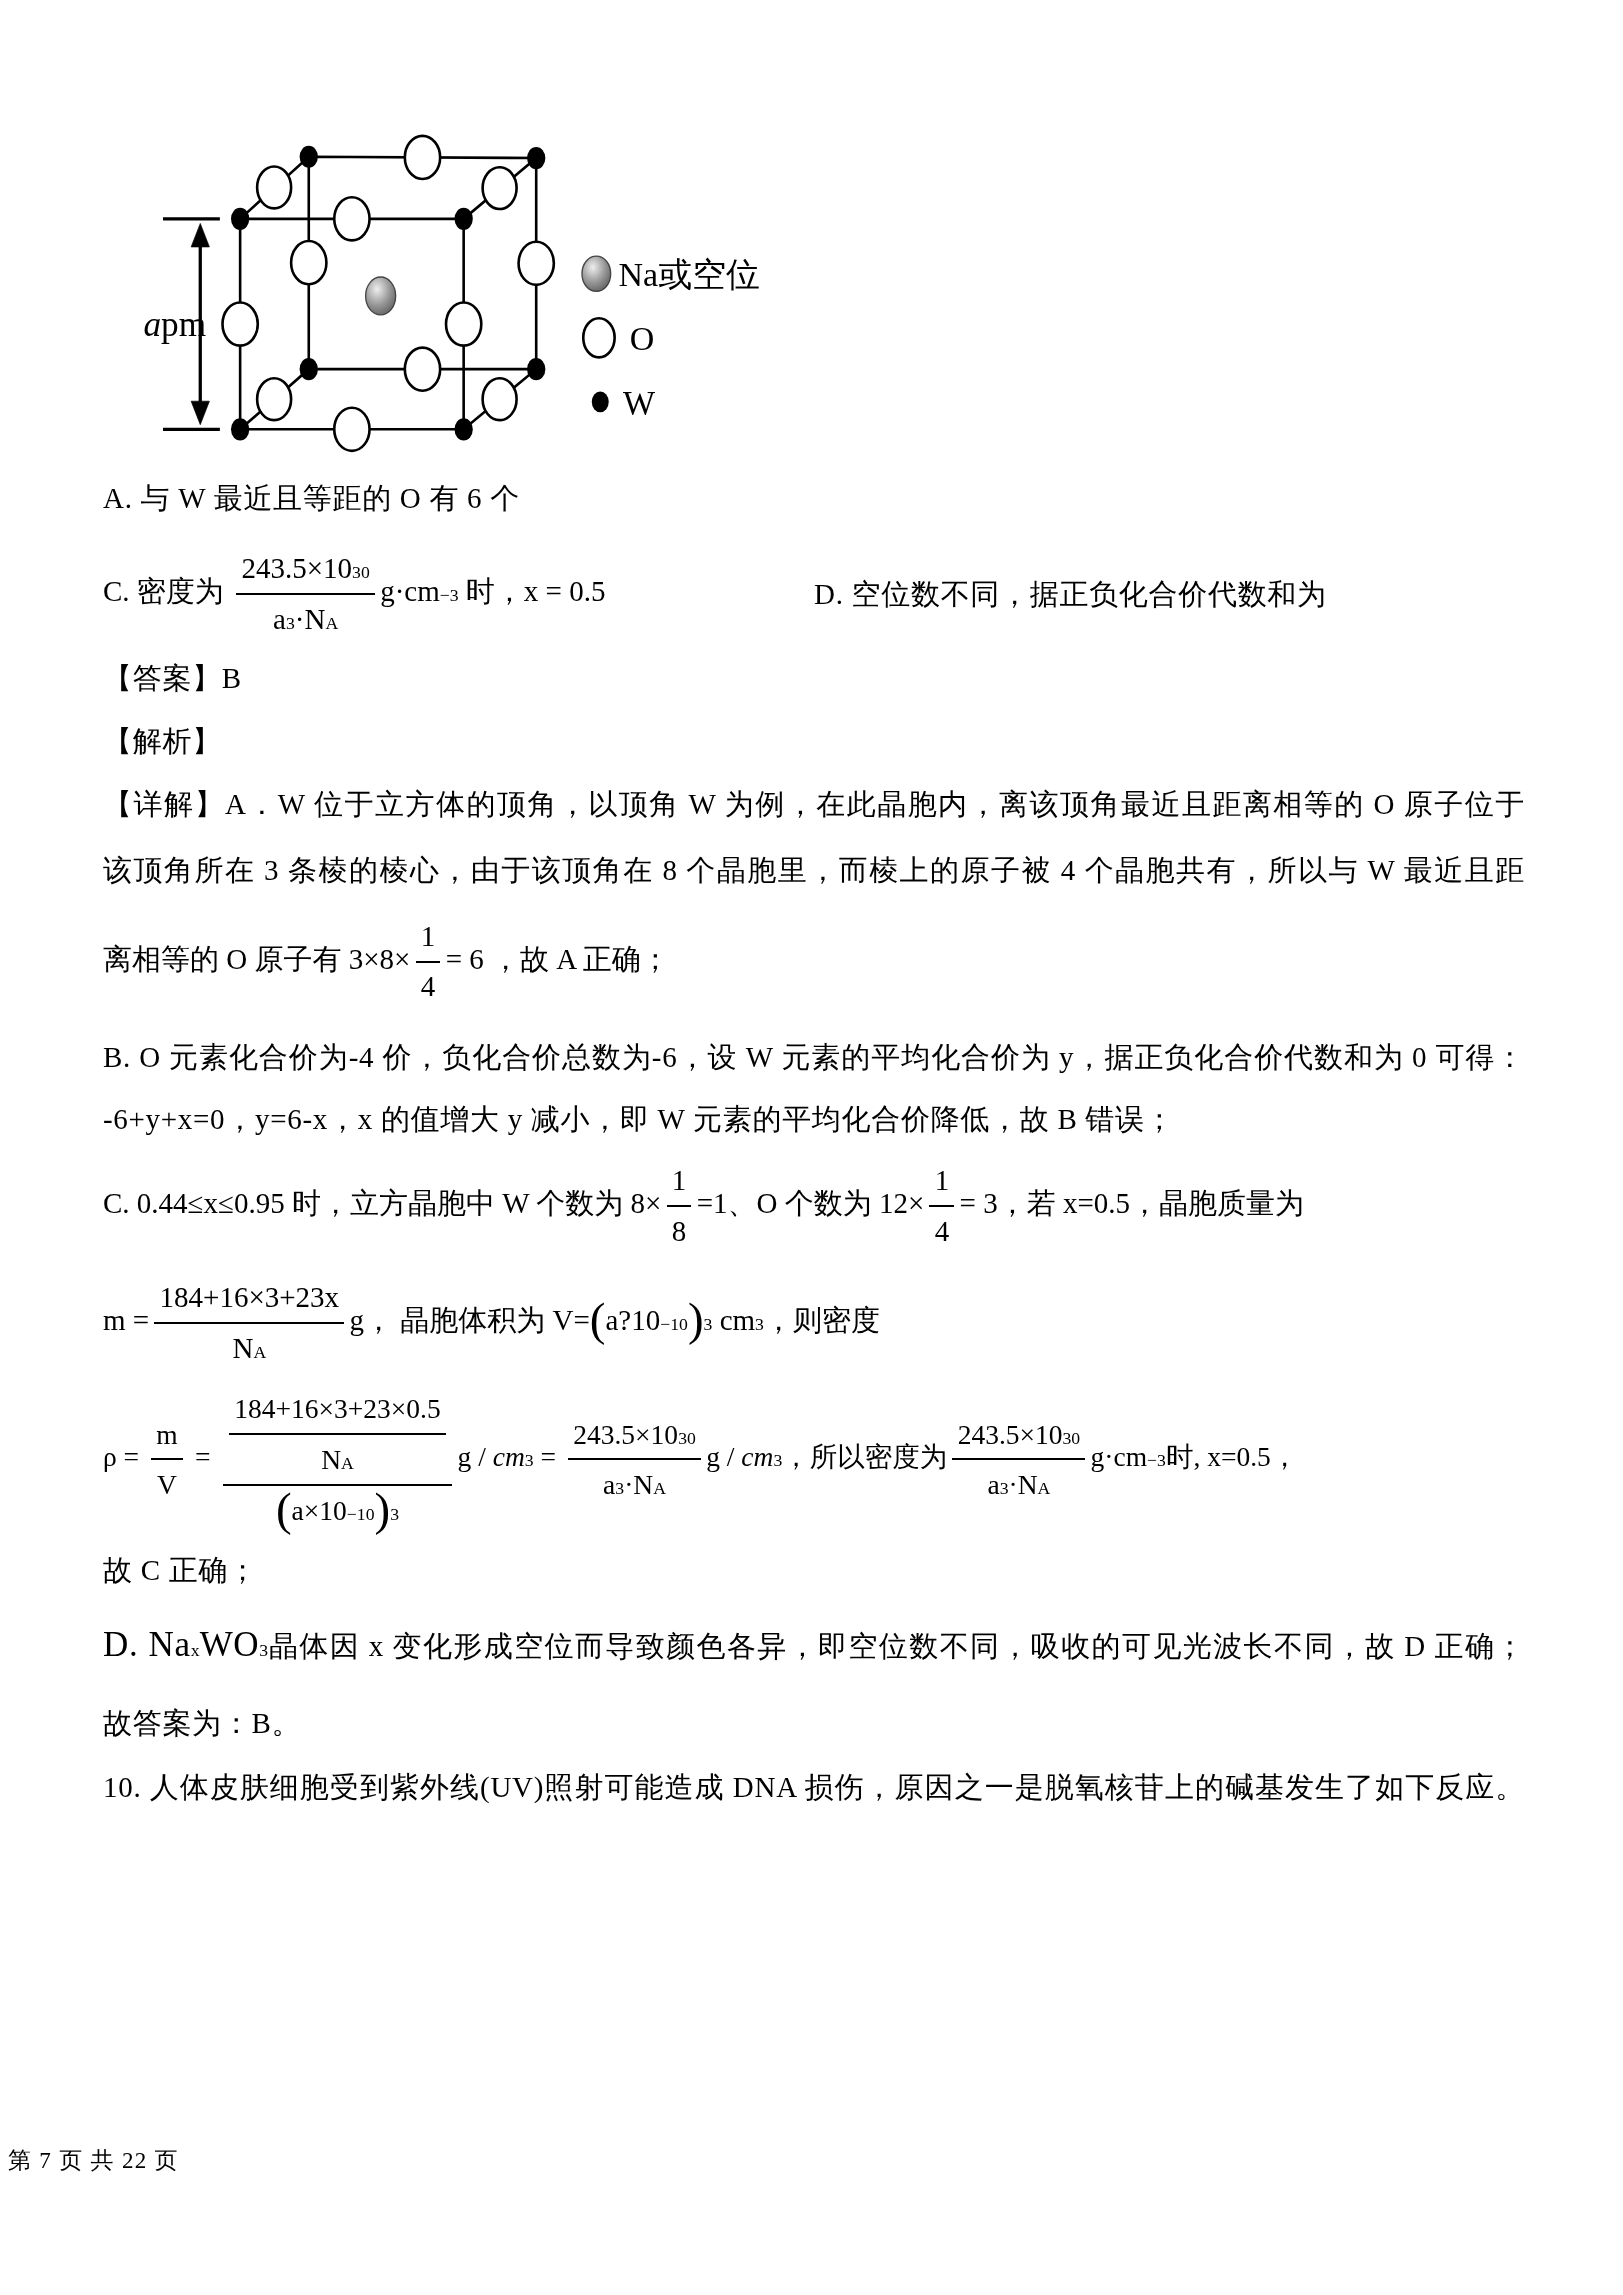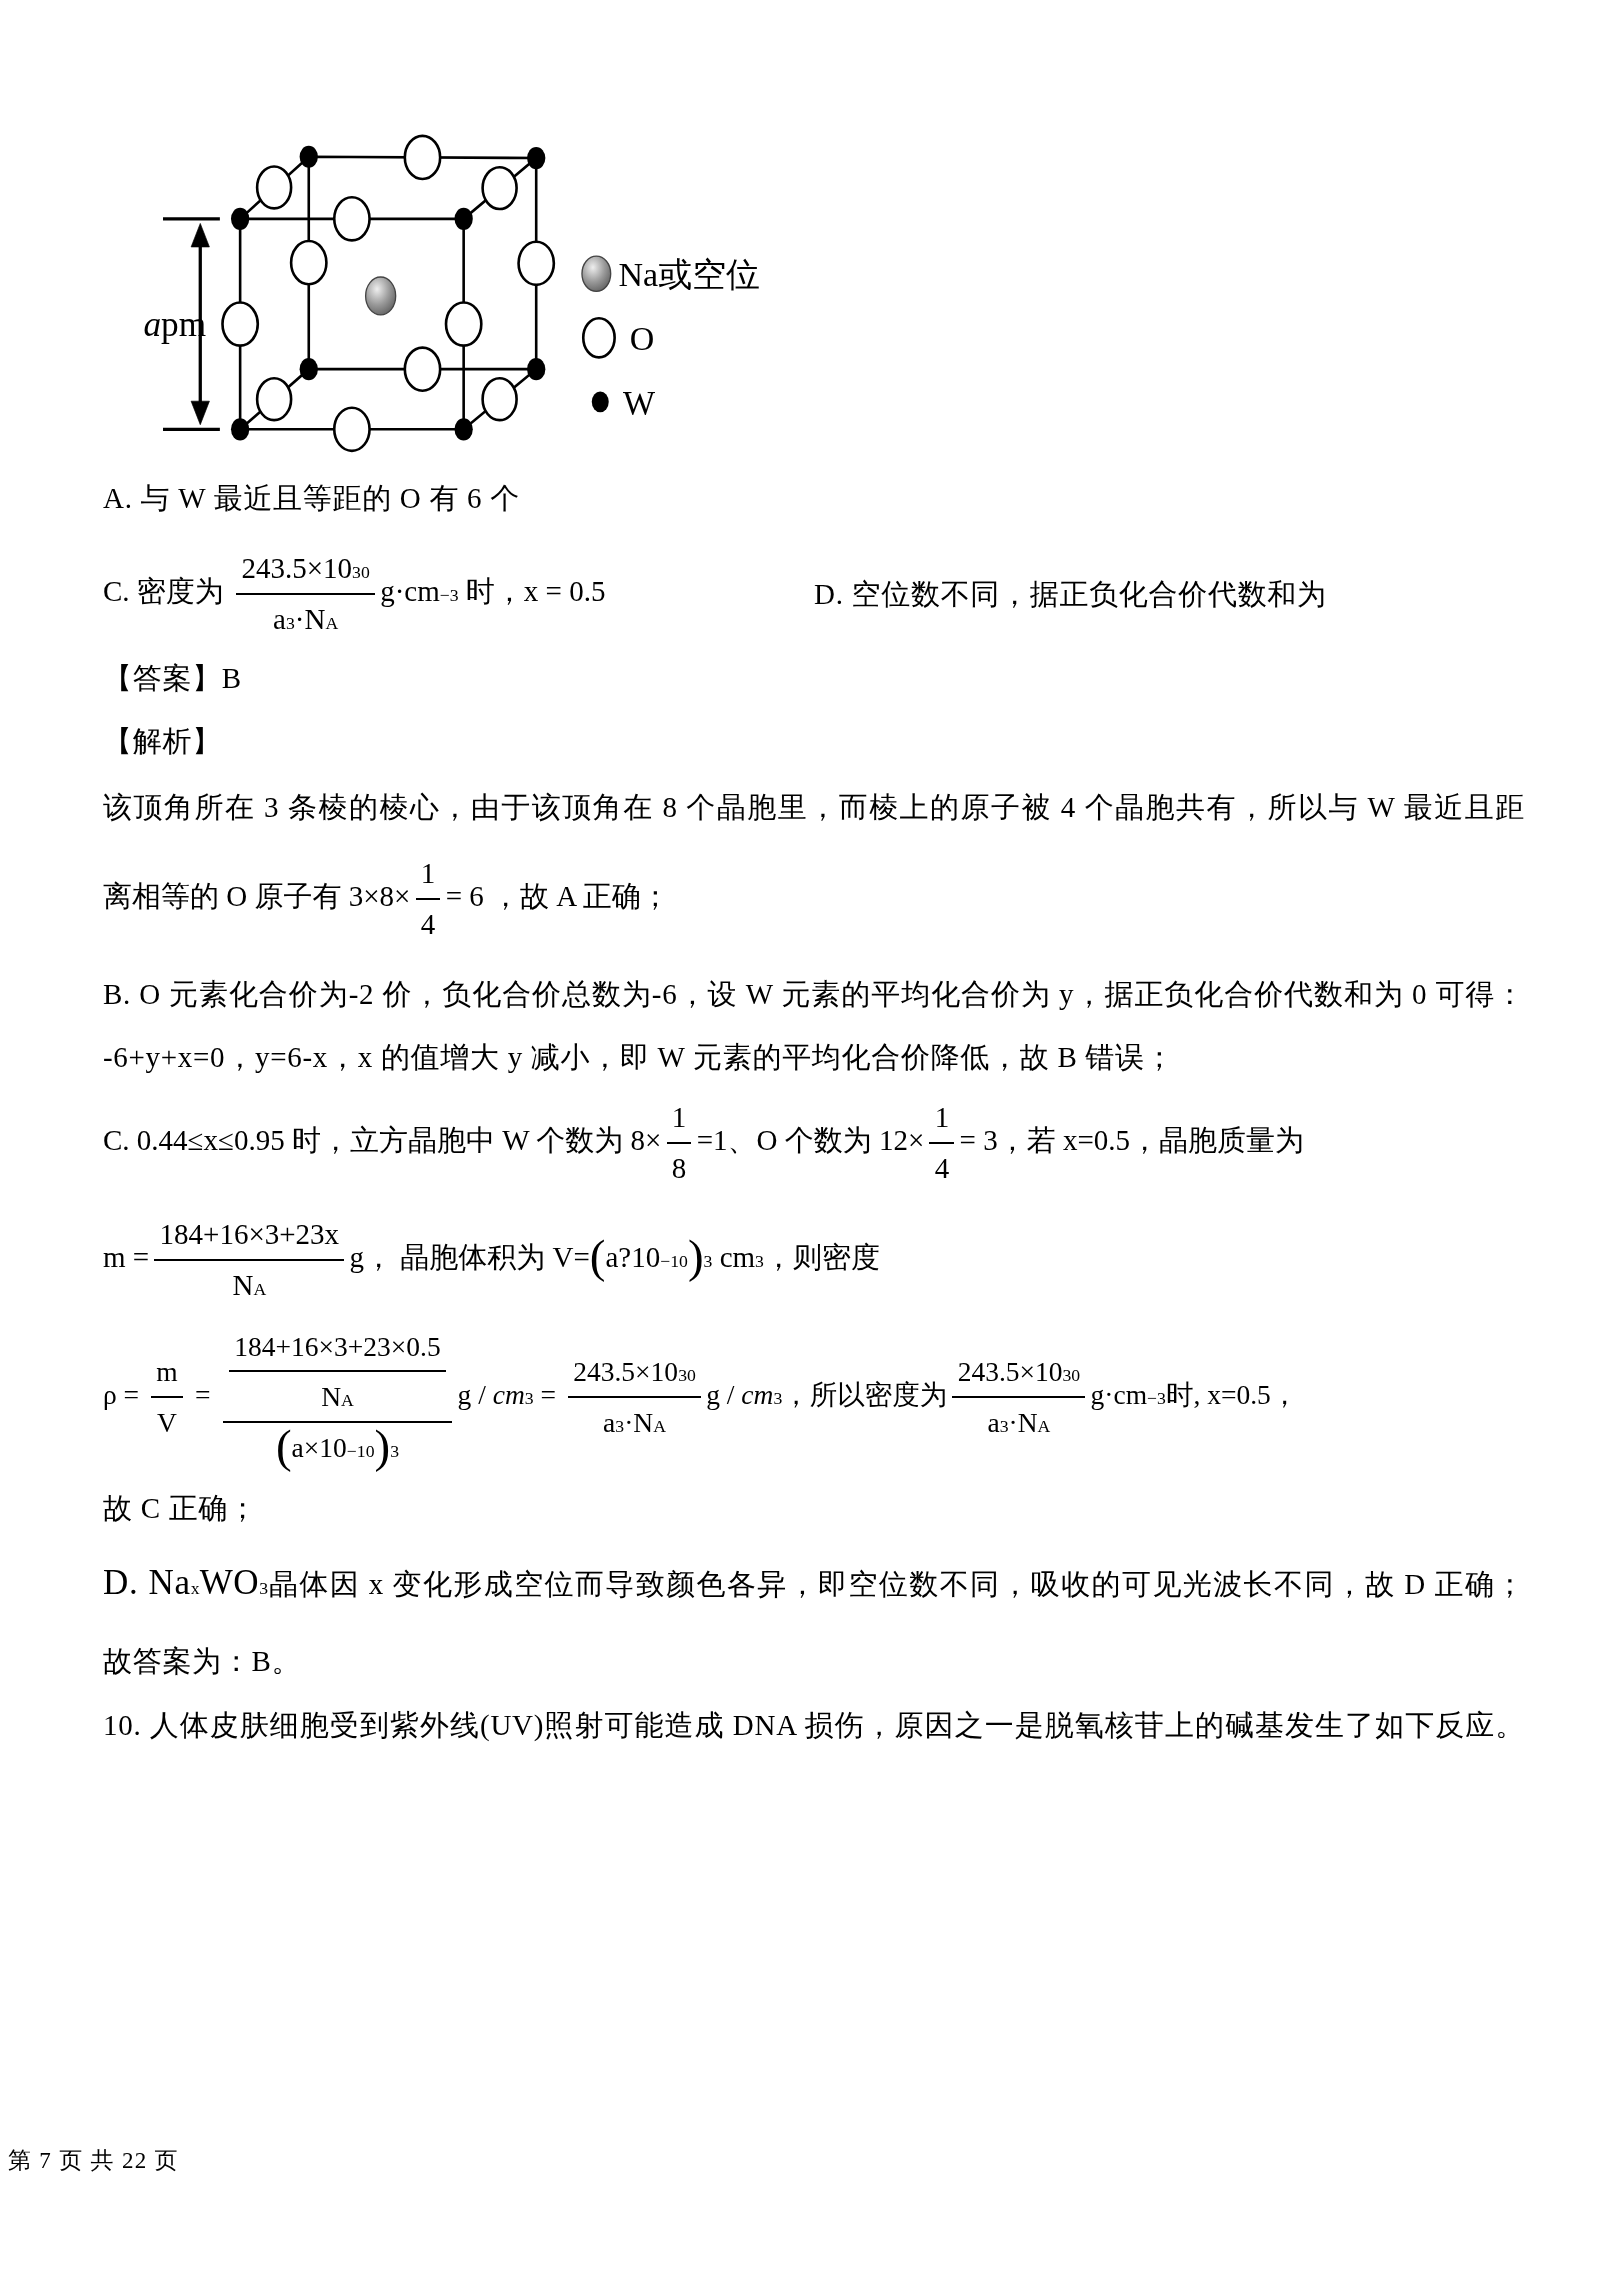--- a/index.html
+++ b/index.html
@@ -122,26 +122,27 @@
           <span class="den"><span>a</span><sup>3</sup><span>·N</span><sub>A</sub></span>
         </span><span>g·cm</span><sup>−3</sup>
         <span>时，x = 0.5</span>
       </div>
       <div class="col tline">D. 空位数不同，据正负化合价代数和为</div>
     </div>
 
     <div class="tline mt28">【答案】B</div>
     <div class="tline mt33">【解析】</div>
 
+    <div class="tline just mt33">【详解】A．W 位于立方体的顶角，以顶角 W 为例，在此晶胞内，离该顶角最近且距离相等的 O 原子位于</div>
     <div class="tline just mt38">该顶角所在 3 条棱的棱心，由于该顶角在 8 个晶胞里，而棱上的原子被 4 个晶胞共有，所以与 W 最近且距</div>
     <div class="fline mt38">
       <span>离相等的 O 原子有 3×8×</span><span class="frac"><span class="num">1</span><span class="den">4</span></span><span>= 6 ，故 A 正确；</span>
     </div>
 
-    <div class="tline just mt45">B. O 元素化合价为-2 价，负化合价总数为-6，设 W 元素的平均化合价为 y，据正负化合价代数和为 0 可得：</div>
+    <div class="tline just mt45">B. O 元素化合价为-4 价，负化合价总数为-6，设 W 元素的平均化合价为 y，据正负化合价代数和为 0 可得：</div>
     <div class="tline mt33">-6+y+x=0，y=6-x，x 的值增大 y 减小，即 W 元素的平均化合价降低，故 B 错误；</div>
 
     <div class="fline mt30">
       <span>C. 0.44≤x≤0.95 时，立方晶胞中 W 个数为 8×</span><span class="frac"><span class="num">1</span><span class="den">8</span></span><span>=1、O 个数为 12×</span><span class="frac"><span class="num">1</span><span class="den">4</span></span><span>= 3，若 x=0.5，晶胞质量为</span>
     </div>
 
     <div class="fline mt38">
       <span>m =</span><span class="frac"><span class="num">184+16×3+23x</span><span class="den"><span>N</span><sub>A</sub></span></span><span>g，</span>
       <span>晶胞体积为 V=</span><span class="paren">(</span><span>a?10</span><sup>−10</sup><span class="paren">)</span><sup>3</sup>
       <span>cm</span><sup>3</sup><span>，则密度</span>

